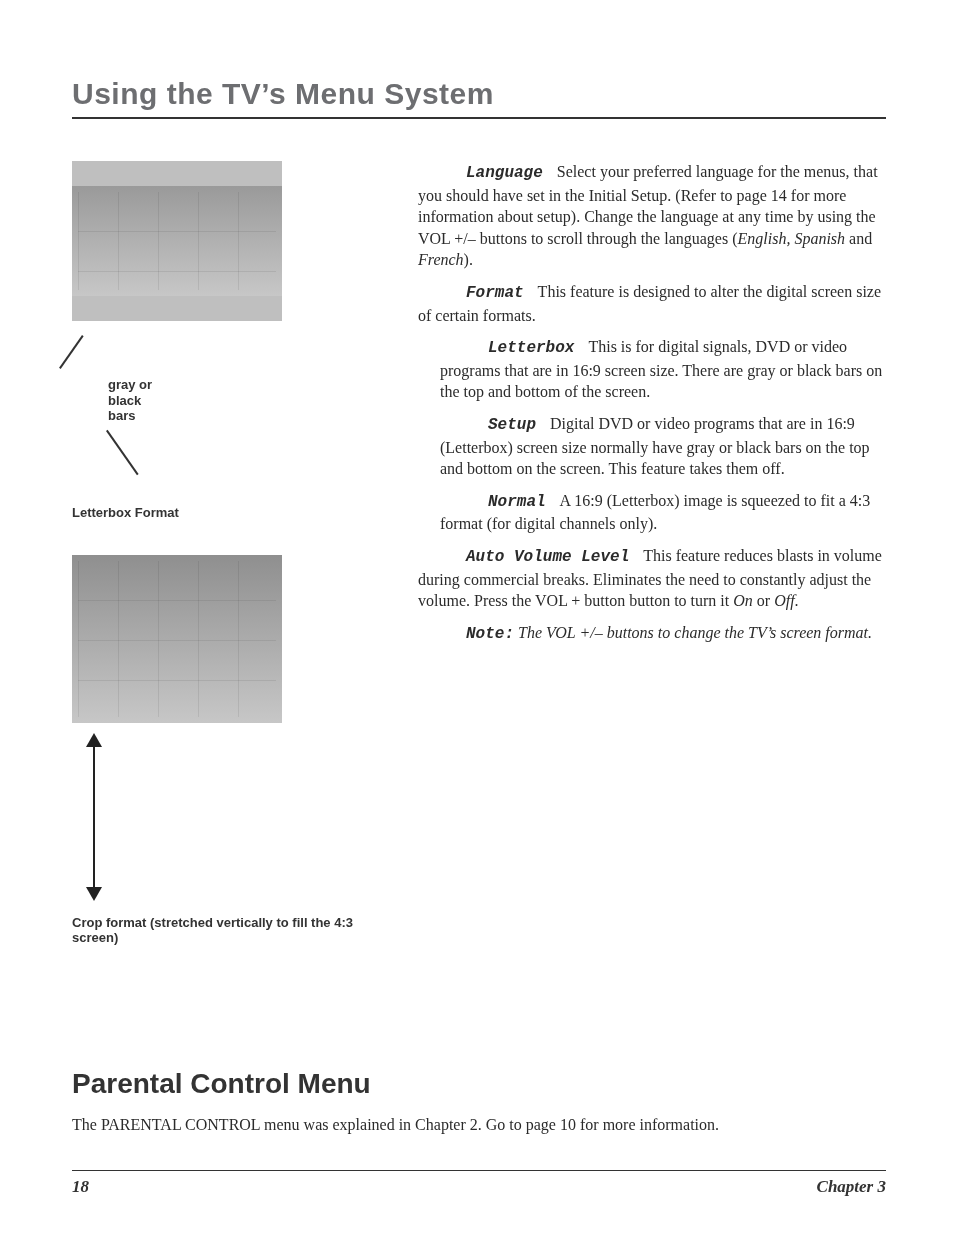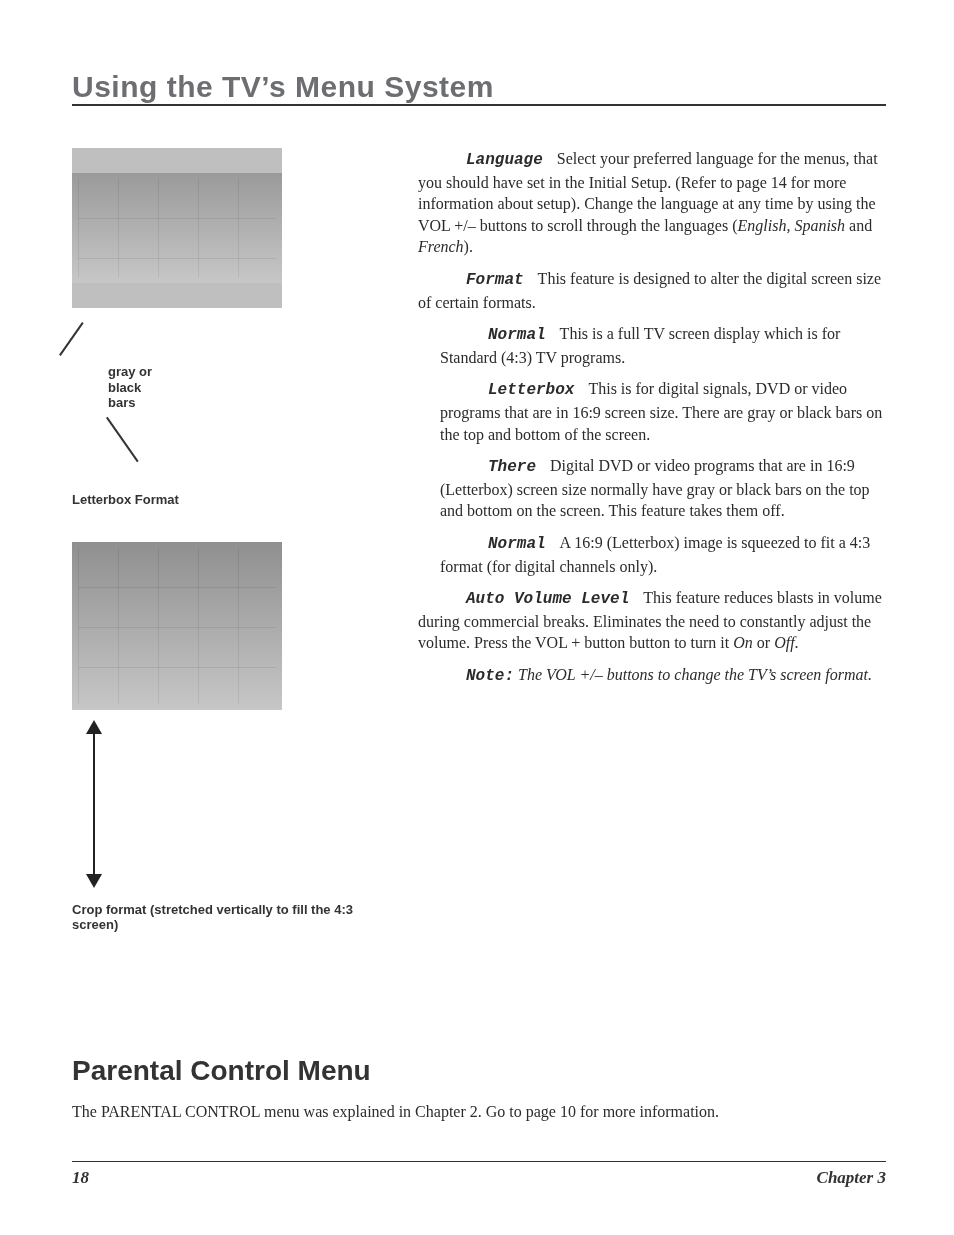--- a/index.html
+++ b/index.html
@@ -10,21 +10,23 @@
     position: relative;
     padding: 70px 68px 50px 72px;
   }
   .page-title {
     font-family: Arial, Helvetica, sans-serif;
     font-weight: 900;
     font-size: 30px;
     letter-spacing: 0.5px;
     color: #6d6e71;
     border-bottom: 2px solid #333;
+    padding-bottom: 6px;
     margin-bottom: 42px;
+    margin-top: 7px;
   }
   .columns { display: flex; gap: 40px; }
   .left-col { width: 306px; flex-shrink: 0; }
   .right-col { flex: 1; font-size: 16px; line-height: 1.35; color: #2b2b2b; }
 
   .fig-block { margin-bottom: 34px; }
   .fig-row { display: flex; align-items: flex-start; gap: 10px; flex-direction: column; }
   .letterbox-frame {
     width: 210px; height: 160px;
     background: #bfbfbf;
@@ -90,21 +92,21 @@
     font-size: 28px;
     color: #333;
     margin-top: 88px;
     margin-bottom: 14px;
   }
   .body-after {
     font-size: 16px; line-height: 1.4; color: #2b2b2b;
   }
 
   .footer {
-    position: absolute; left: 72px; right: 68px; bottom: 47px;
+    position: absolute; left: 72px; right: 68px; bottom: 38px;
     border-top: 1.5px solid #333; padding-top: 6px;
     display: flex; justify-content: space-between;
     font-family: Georgia, serif; font-style: italic; font-weight: 700;
     font-size: 17px; color: #333;
   }
 </style>
 </head>
 <body>
 
 <h1 class="page-title">Using the TV’s Menu System</h1>
@@ -144,30 +146,27 @@
   <div class="right-col">
 
     <p>
       <span class="term">Language</span><span class="term-space"></span><span>Select your preferred language for the menus, that you should have set in the Initial Setup. (Refer to page 14 for more information about setup). Change the language at any time by using the VOL +/– buttons to scroll through the languages (</span><span class="ital">English, Spanish</span><span> and </span><span class="ital">French</span><span>).</span>
     </p>
 
     <p>
       <span class="term">Format</span><span class="term-space"></span><span>This feature is designed to alter the digital screen size of certain formats.</span>
     </p>
 
-    <p class="indent">
-      <span class="term">Normal</span><span class="term-space"></span><span>This is a full TV screen display which is for Standard (4:3) TV programs.</span>
-    </p>
 
     <p class="indent">
       <span class="term">Letterbox</span><span class="term-space"></span><span>This is for digital signals, DVD or video programs that are in 16:9 screen size. There are gray or black bars on the top and bottom of the screen.</span>
     </p>
 
     <p class="indent">
-      <span class="term">There</span><span class="term-space"></span><span>Digital DVD or video programs that are in 16:9 (Letterbox) screen size normally have gray or black bars on the top and bottom on the screen. This feature takes them off.</span>
+      <span class="term">Setup</span><span class="term-space"></span><span>Digital DVD or video programs that are in 16:9 (Letterbox) screen size normally have gray or black bars on the top and bottom on the screen. This feature takes them off.</span>
     </p>
 
     <p class="indent">
       <span class="term">Normal</span><span class="term-space"></span><span>A 16:9 (Letterbox) image is squeezed to fit a 4:3 format (for digital channels only).</span>
     </p>
 
     <p>
       <span class="term">Auto Volume Level</span><span class="term-space"></span><span>This feature reduces blasts in volume during commercial breaks. Eliminates the need to constantly adjust the volume. Press the VOL + button button to turn it </span><span class="ital">On</span><span> or </span><span class="ital">Off</span><span>.</span>
     </p>
 

